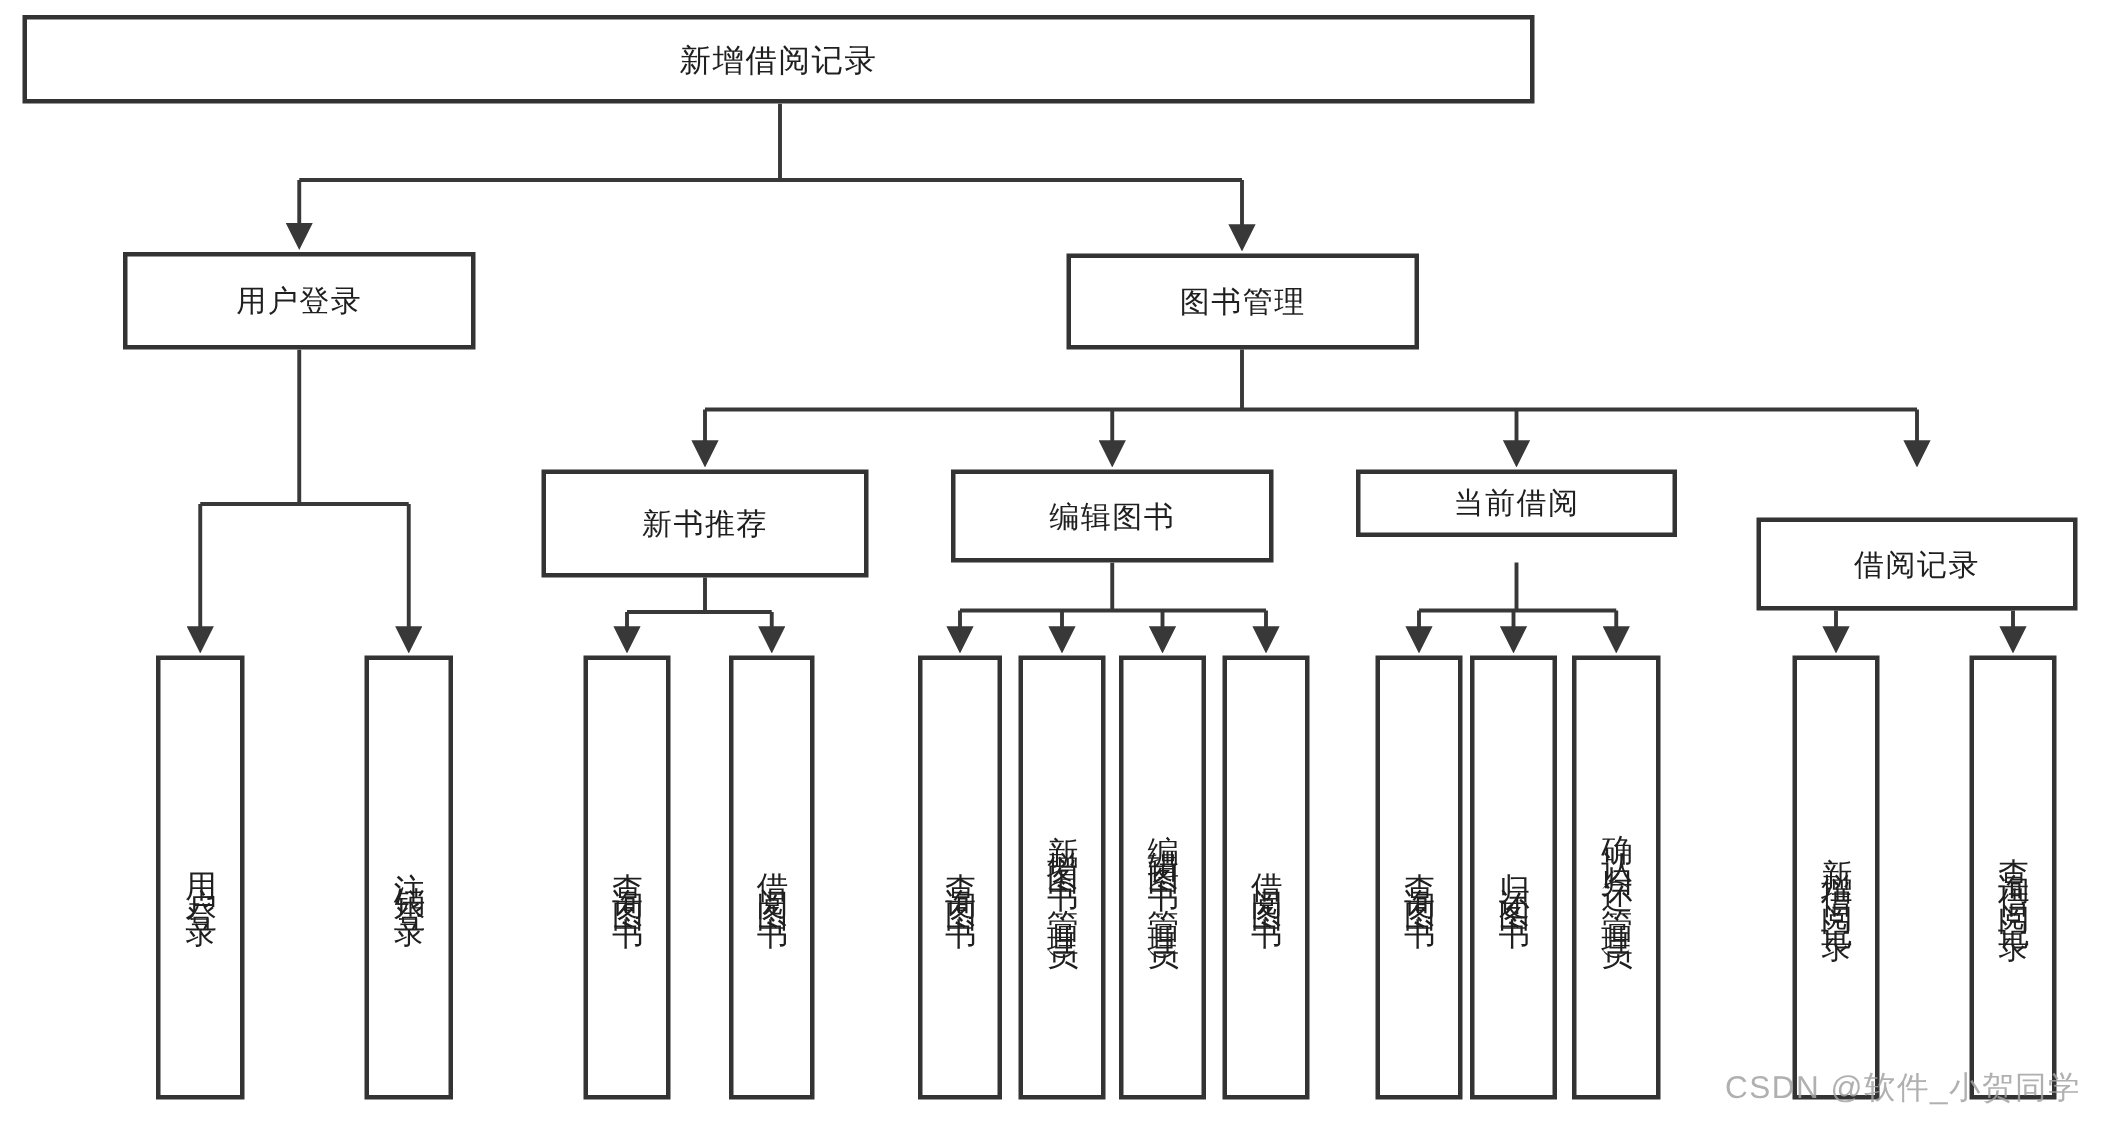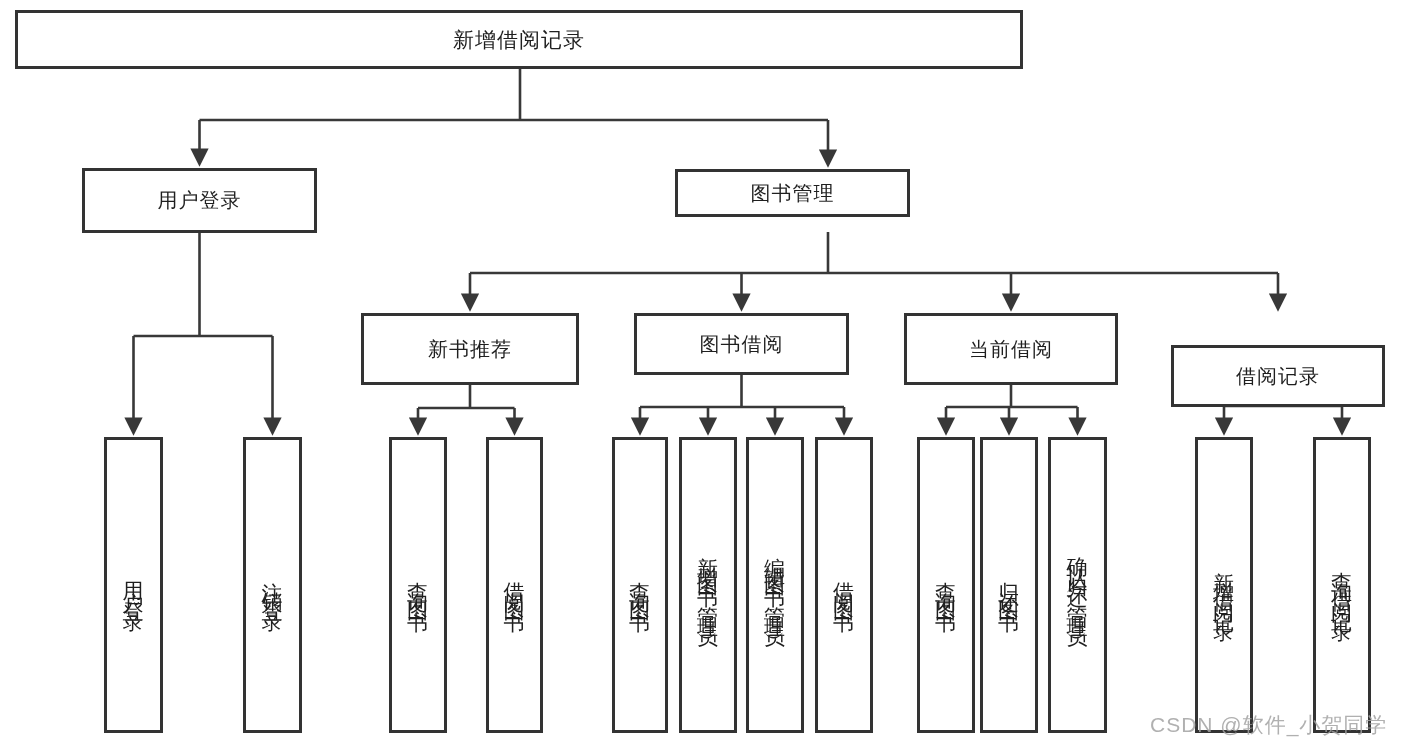--- a/index.html
+++ b/index.html
@@ -115,31 +115,31 @@
     </g>
   </svg>
 
   <div class="box root" style="left:15px;top:10px;width:1008px;height:59px;">
     <span class="hlbl">新增借阅记录</span>
   </div>
 
   <div class="box" style="left:82px;top:168px;width:235px;height:65px;">
     <span class="hlbl">用户登录</span>
   </div>
-  <div class="box" style="left:675px;top:169px;width:235px;height:48px;">
+  <div class="box" style="left:711px;top:169px;width:235px;height:64px;">
     <span class="hlbl">图书管理</span>
   </div>
 
   <div class="box" style="left:361px;top:313px;width:218px;height:72px;">
     <span class="hlbl">新书推荐</span>
   </div>
   <div class="box" style="left:634px;top:313px;width:215px;height:62px;">
-    <span class="hlbl">图书借阅</span>
+    <span class="hlbl">编辑图书</span>
   </div>
-  <div class="box" style="left:904px;top:313px;width:214px;height:72px;">
+  <div class="box" style="left:904px;top:313px;width:214px;height:45px;">
     <span class="hlbl">当前借阅</span>
   </div>
   <div class="box" style="left:1171px;top:313px;width:214px;height:62px;margin-top:32px;">
     <span class="hlbl">借阅记录</span>
   </div>
 
   <div class="box" style="left:104px;top:437px;width:59px;height:296px;">
     <span class="vlbl">用户登录</span>
   </div>
   <div class="box" style="left:243px;top:437px;width:59px;height:296px;">

